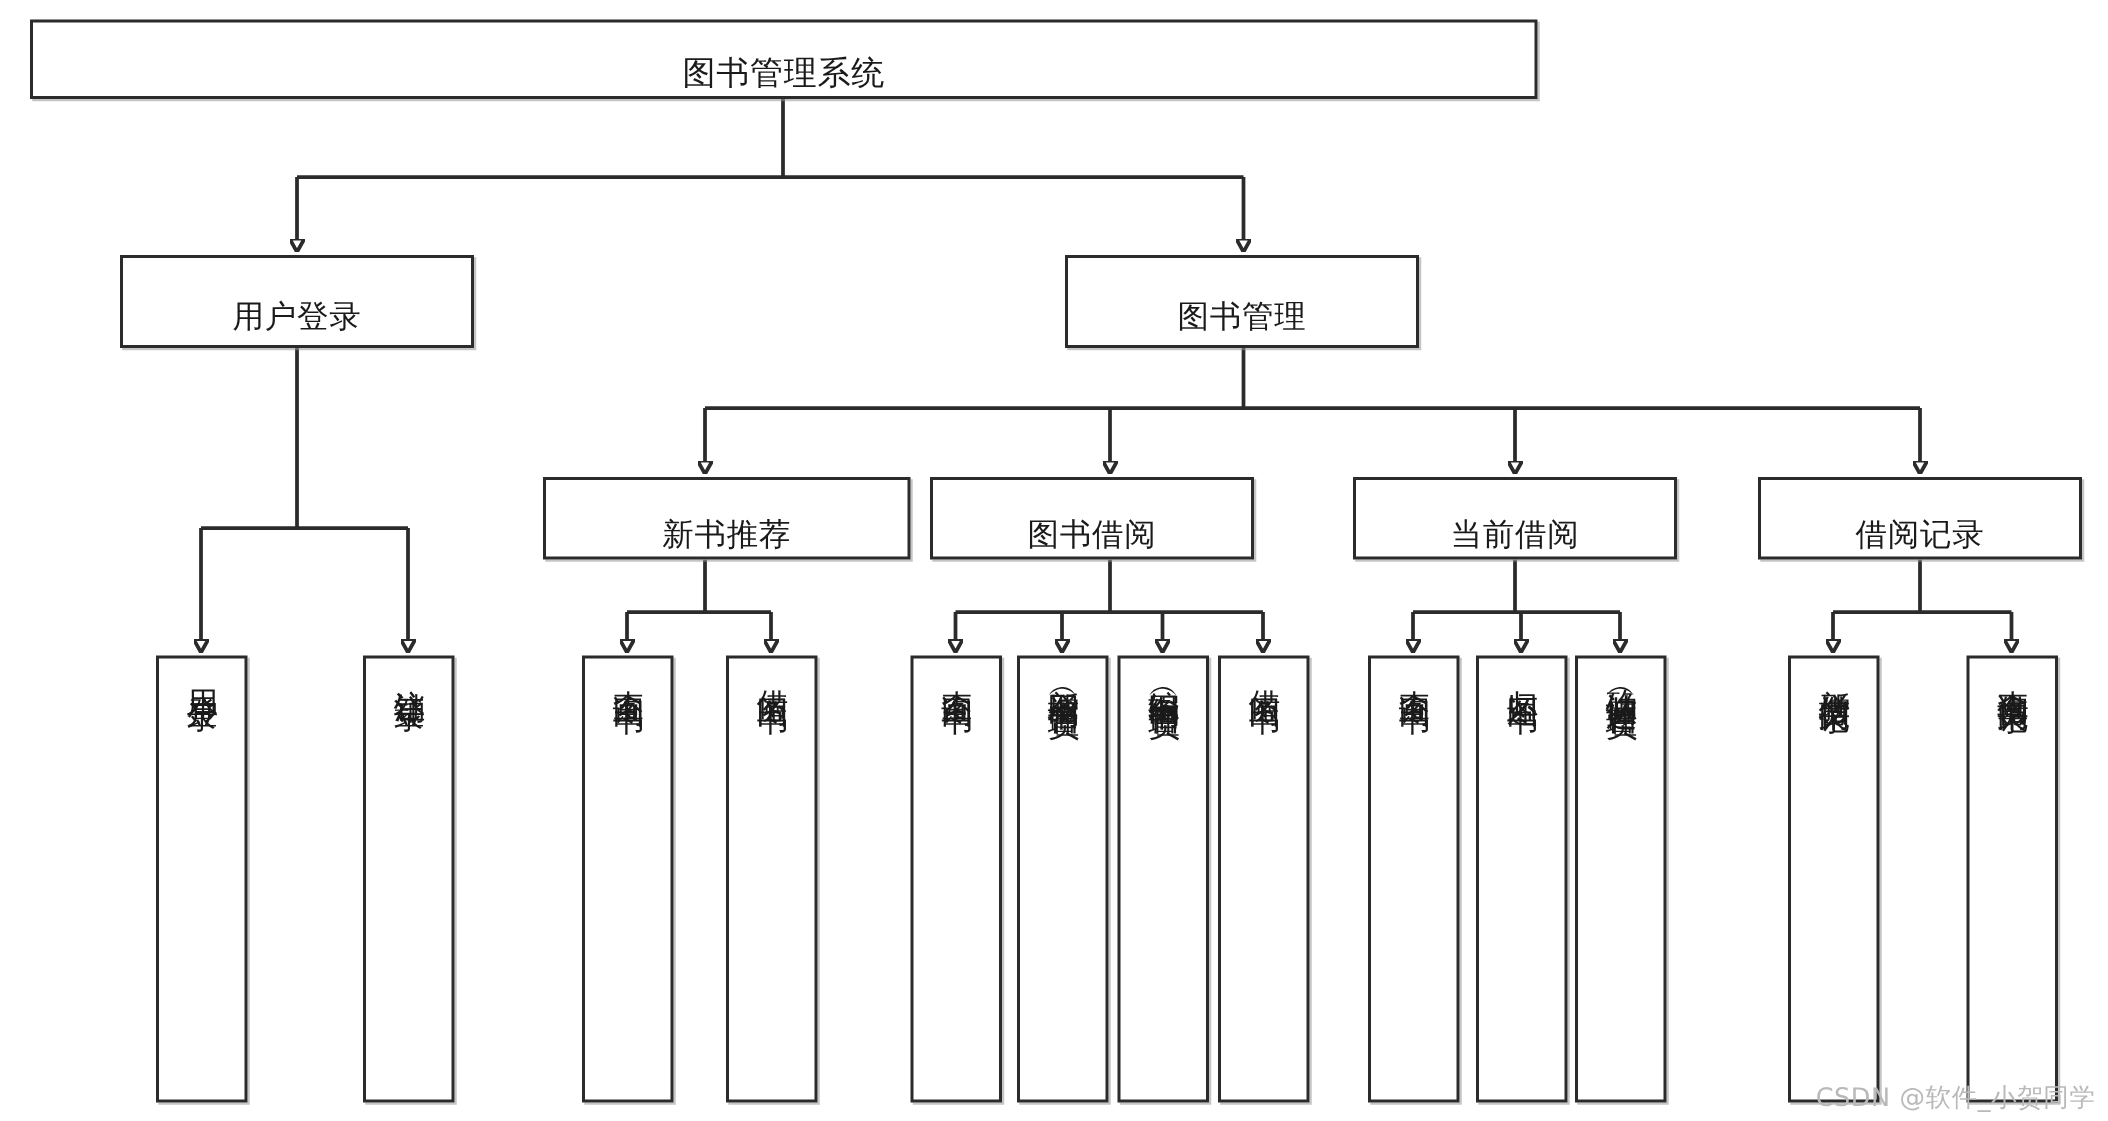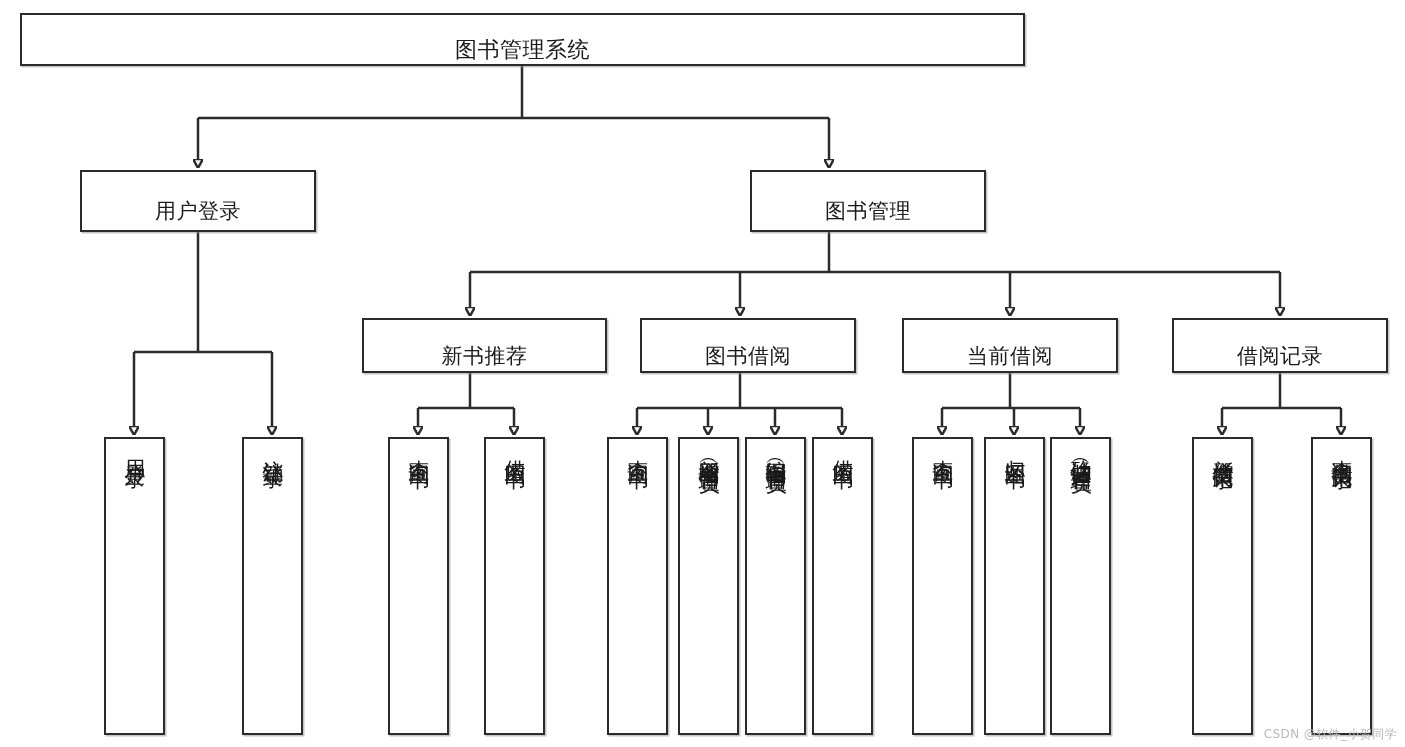--- a/index.html
+++ b/index.html
@@ -71,21 +71,21 @@
   }
   svg.links line, svg.links path {
     stroke: #2b2b2b;
     stroke-width: 2.5;
     fill: none;
   }
   .watermark {
     position: absolute;
     right: 8px;
     bottom: 4px;
-    font-size: 12px;
+    font-size: 17px;
     color: #b9b9b9;
     font-family: "DejaVu Sans", "Liberation Sans", sans-serif;
     white-space: nowrap;
     letter-spacing: 0.4px;
   }
 </style>
 </head>
 <body>
 
 <div id="canvas">
@@ -140,28 +140,28 @@
     <line x1="1341" y1="408" x2="1341" y2="427" marker-end="url(#arrow)"></line>
   </svg>
 
   <div class="node h root" style="left:20px; top:13px; width:1005px; height:53px;">
     <span class="label">图书管理系统</span>
   </div>
 
   <div class="node h" style="left:80px; top:170px; width:236px; height:62px;">
     <span class="label">用户登录</span>
   </div>
-  <div class="node h" style="left:750px; top:170px; width:236px; height:62px;">
+  <div class="node h" style="left:710px; top:170px; width:236px; height:62px;">
     <span class="label">图书管理</span>
   </div>
 
   <div class="node h" style="left:362px; top:318px; width:245px; height:55px;">
     <span class="label">新书推荐</span>
   </div>
-  <div class="node h" style="left:640px; top:318px; width:216px; height:55px;">
+  <div class="node h" style="left:620px; top:318px; width:216px; height:55px;">
     <span class="label">图书借阅</span>
   </div>
   <div class="node h" style="left:1172px; top:318px; width:216px; height:55px;">
     <span class="label">借阅记录</span>
   </div>
   <div class="node h" style="left:902px; top:318px; width:216px; height:55px;">
     <span class="label">当前借阅</span>
   </div>
 
   <div class="node v" style="left:104px; top:437px; width:61px; height:298px;">

